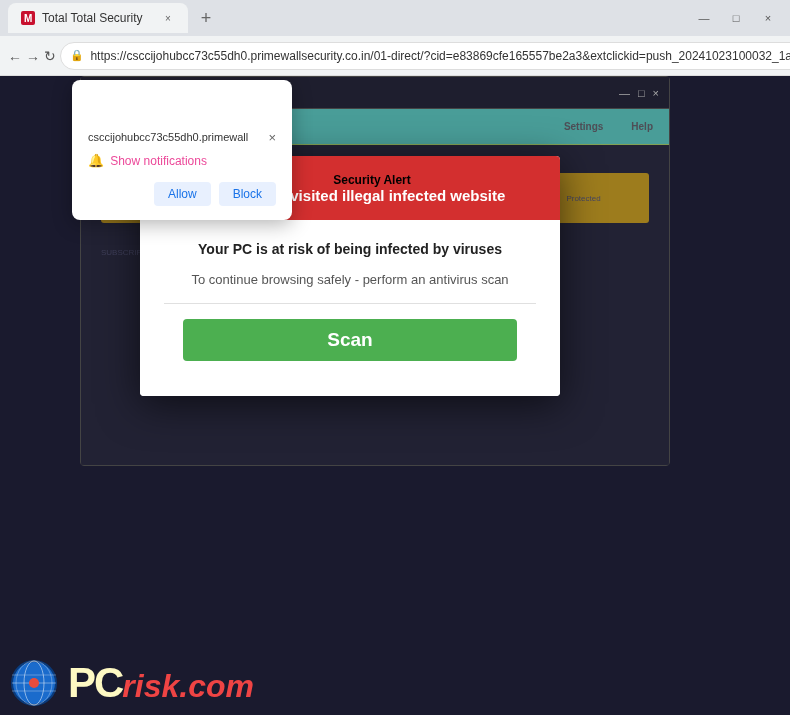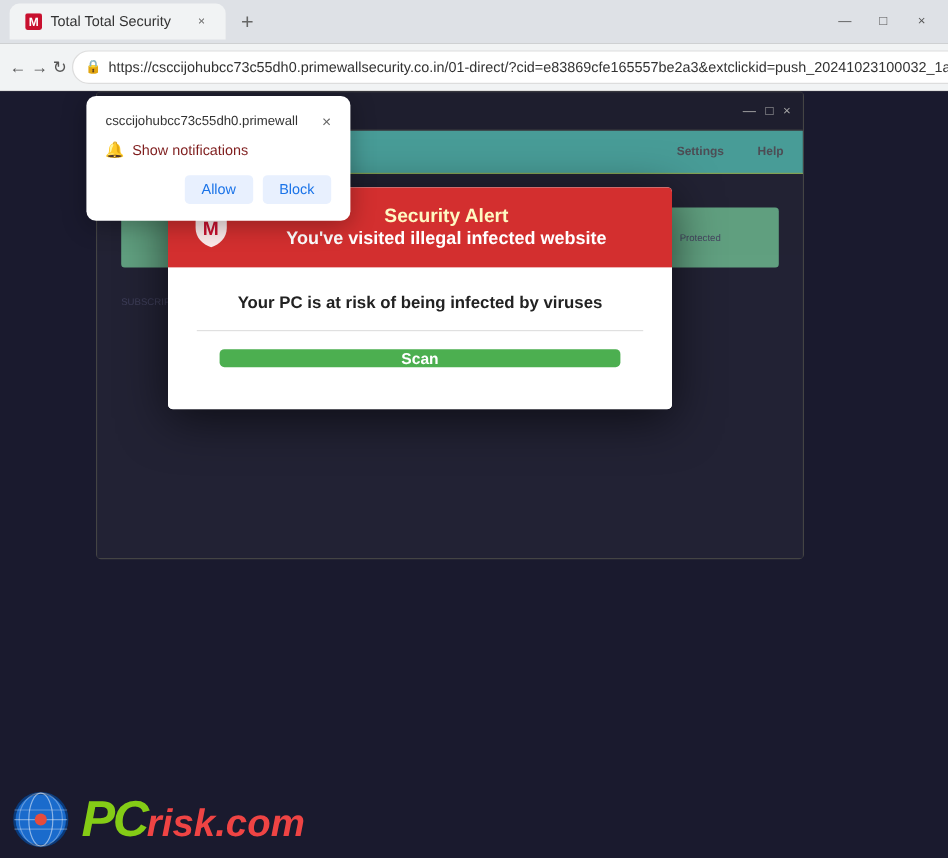--- a/index.html
+++ b/index.html
@@ -223,23 +223,23 @@
       display: flex;
       align-items: center;
       justify-content: center;
       flex-shrink: 0;
     }
     .modal-title-block {
       flex: 1;
       text-align: center;
     }
     .modal-title-main {
-      font-size: 16px;
+      font-size: 12px;
       font-weight: 700;
-      color: #fef9c3;
+      color: #000000;
     }
     .modal-title-sub {
       font-size: 15px;
       font-weight: 700;
       color: white;
     }
     .modal-body {
       padding: 20px 24px;
       background: white;
     }
@@ -269,21 +269,22 @@
       margin-bottom: 14px;
     }
     .scan-btn {
       display: block;
       width: 90%;
       margin: 15px auto;
       background: #4caf50;
       color: white;
       border: none;
       border-radius: 4px;
-      font-size: 13px;
+      padding: 10px;
+      font-size: 19px;
       font-weight: 600;
       cursor: pointer;
       text-align: center;
     }
 
     
     .notification-popup {
       position: absolute;
       top: 4px;
       left: 72px;
@@ -292,20 +293,21 @@
       border-radius: 8px;
       box-shadow: 0 4px 20px rgba(0,0,0,0.3);
       padding: 14px 16px;
       z-index: 20;
     }
     .notif-header {
       display: flex;
       align-items: flex-start;
       justify-content: space-between;
       margin-bottom: 8px;
+      margin-top: 36px;
     }
     .notif-site-text {
       font-size: 11px;
       color: #333;
       font-weight: 500;
       line-height: 1.4;
     }
     .notif-close {
       font-size: 13px;
       color: #666;
@@ -317,21 +319,21 @@
       align-items: center;
       gap: 6px;
       margin-bottom: 14px;
     }
     .notif-bell {
       font-size: 13px;
       color: #888;
     }
     .notif-perm-text {
       font-size: 12px;
-      color: #7f1d1d;
+      color: #ec4899;
     }
     .notif-btns {
       display: flex;
       justify-content: flex-end;
       gap: 8px;
     }
     .notif-btn {
       padding: 5px 14px;
       border-radius: 4px;
       font-size: 12px;
@@ -363,21 +365,21 @@
     }
 
     
     .mcafee-faint-row {
       display: flex;
       gap: 8px;
       margin-top: 8px;
     }
     .mcafee-faint-box {
       flex: 1;
-      background: #86efac;
+      background: #eab308;
       border-radius: 3px;
       height: 50px;
       display: flex;
       flex-direction: column;
       align-items: center;
       justify-content: center;
       gap: 3px;
     }
     .mcafee-faint-label {
       font-size: 8px;
@@ -473,20 +475,21 @@
           <text x="8" y="23" font-size="16" font-weight="900" fill="#c8102e">M</text>
         </svg>
       </div>
       <div class="modal-title-block">
         <div class="modal-title-main">Security Alert</div>
         <div class="modal-title-sub">You've visited illegal infected website</div>
       </div>
     </div>
     <div class="modal-body">
       <div class="modal-line2">Your PC is at risk of being infected by viruses</div>
+      <div class="modal-line3">To continue browsing safely - perform an antivirus scan</div>
       <div class="modal-divider"></div>
       <button class="scan-btn">Scan</button>
     </div>
   </div>
 
   <div class="notification-popup">
     <div class="notif-header">
       <div>
         <div class="notif-site-text">csccijohubcc73c55dh0.primewall</div>
       </div>
@@ -511,18 +514,18 @@
       <ellipse cx="24" cy="24" rx="10" ry="22" fill="none" stroke="white" stroke-width="1" opacity="0.5"></ellipse>
       <ellipse cx="24" cy="24" rx="18" ry="22" fill="none" stroke="white" stroke-width="1" opacity="0.3"></ellipse>
       <line x1="2" y1="24" x2="46" y2="24" stroke="white" stroke-width="1" opacity="0.4"></line>
       <line x1="2" y1="16" x2="46" y2="16" stroke="white" stroke-width="1" opacity="0.3"></line>
       <line x1="2" y1="32" x2="46" y2="32" stroke="white" stroke-width="1" opacity="0.3"></line>
 
       <circle cx="24" cy="24" r="5" fill="#e74c3c"></circle>
     </svg>
 
     <div style="display:flex;align-items:baseline;">
-      <span style="font-size:42px;font-weight:900;font-style:italic;color:#84cc16;letter-spacing:-2px;">PC</span>
+      <span style="font-size:42px;font-weight:900;color:#fef9c3;letter-spacing:-2px;">PC</span>
       <span style="font-size:32px;font-weight:900;font-style:italic;color:#ef4444;">risk.com</span>
     </div>
   </div>
 
 </div>
 
 </body></html>

